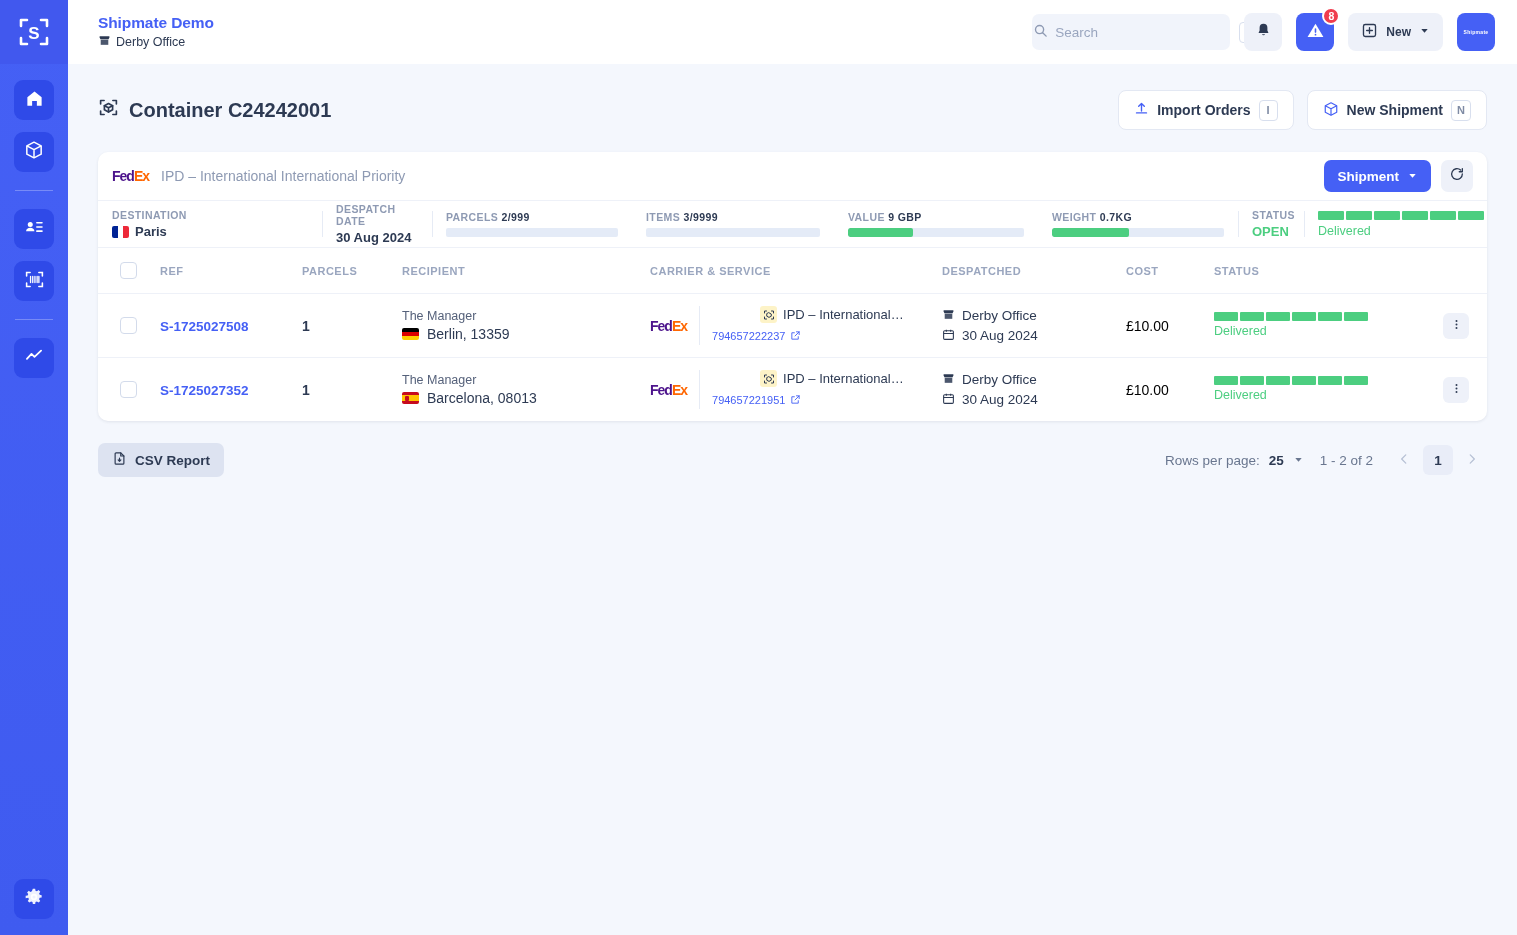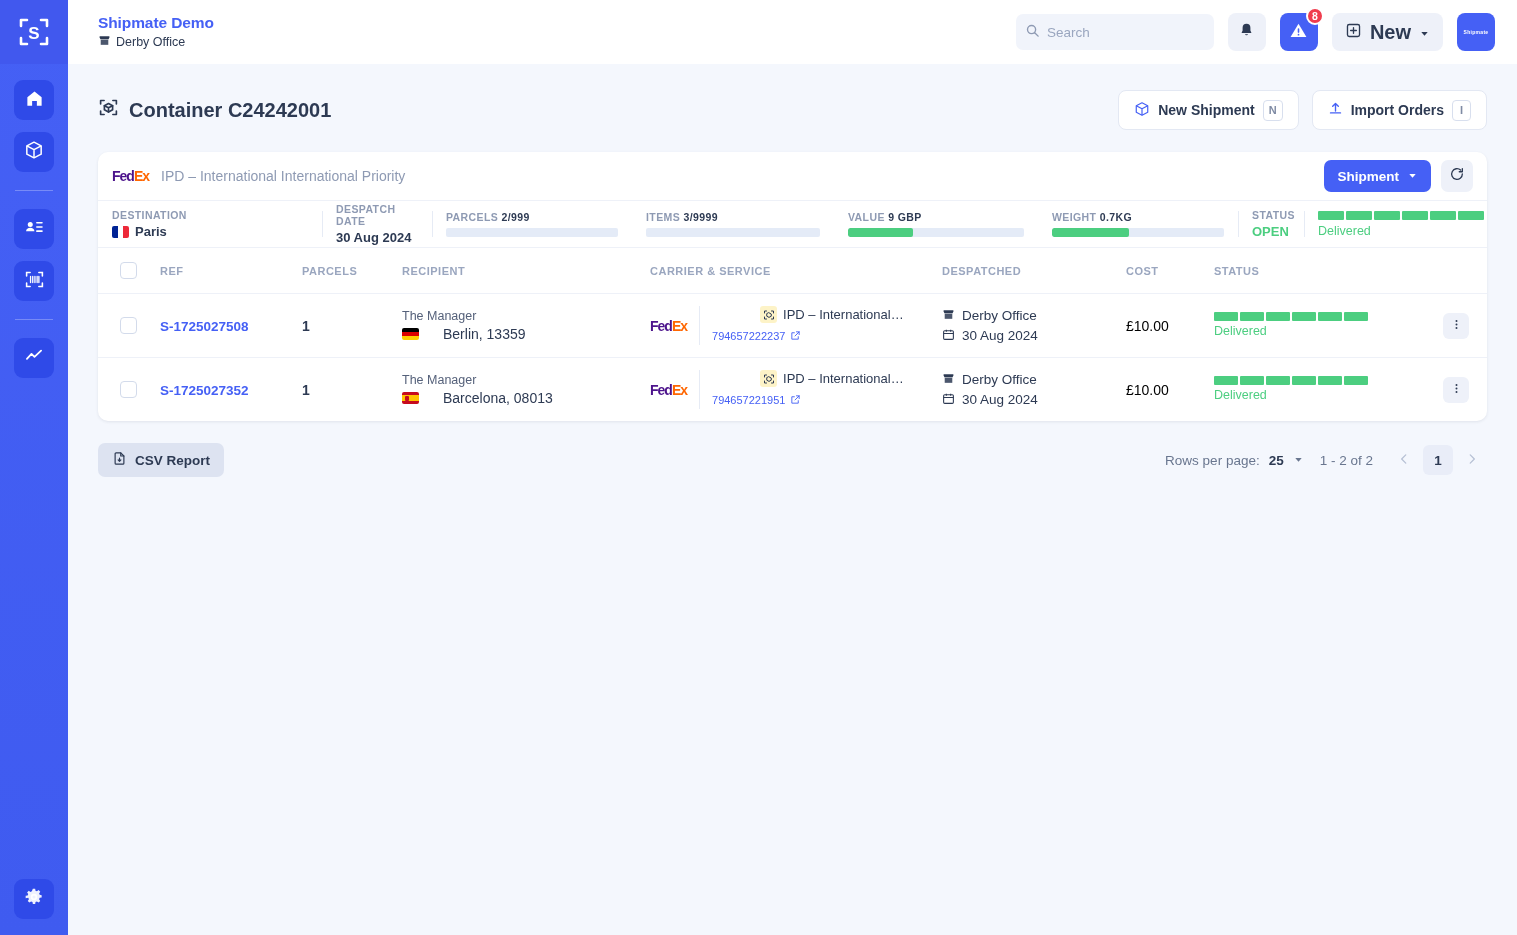--- a/index.html
+++ b/index.html
@@ -42,21 +42,21 @@
     display: flex; align-items: center; padding: 0 22px 0 30px;
     flex: 0 0 64px;
   }
   .org-block { display: flex; flex-direction: column; justify-content: center; }
   .org-name { color: #4560f5; font-size: 15.5px; font-weight: 700; letter-spacing: -.1px; }
   .org-office { display: flex; align-items: center; gap: 5px; color: #2d3a53; font-size: 12.5px; margin-top: 2px; }
 
   .topbar-right { margin-left: auto; display: flex; align-items: center; gap: 14px; }
   .search-box {
     width: 198px; height: 36px; background: #f1f4fb; border-radius: 7px;
-    display: flex; align-items: center; padding: 0 9px; gap: 7px;
+    display: flex; align-items: center; padding: 0 1px; gap: 7px;
   }
   .search-box input {
     border: 0; background: transparent; outline: none; flex: 1;
     font-size: 13.5px; color: #3d4a63; font-family: inherit;
   }
   .search-box input::placeholder { color: #9aa6bf; }
   .kbd {
     min-width: 19px; height: 21px; border: 1px solid #d8dfee; border-radius: 4px;
     background: #fff; font-size: 11px; color: #7f8ba4;
     display: flex; align-items: center; justify-content: center; padding: 0 5px;
@@ -70,21 +70,21 @@
   .badge {
     position: absolute; top: -6px; right: -6px;
     min-width: 18px; height: 18px; border-radius: 9px; background: #f03d4e;
     color: #fff; font-size: 10.5px; font-weight: 700;
     display: flex; align-items: center; justify-content: center; padding: 0 4px;
     border: 2px solid #fff;
   }
   .new-btn {
     height: 38px; border-radius: 8px; background: #eef1f9;
     display: flex; align-items: center; gap: 8px; padding: 0 13px; cursor: pointer;
-    color: #2d3a53; font-size: 20px; font-weight: 600;
+    color: #2d3a53; font-size: 12px; font-weight: 600;
   }
   .avatar-btn {
     width: 38px; height: 38px; border-radius: 8px; background: #4560f5;
     display: flex; align-items: center; justify-content: center; cursor: pointer;
     color: #fff; font-size: 5px; font-weight: 700; letter-spacing: .3px;
   }
 
   
   .content { flex: 1; padding: 22px 30px 0 30px; overflow: hidden; }
   .page-head { display: flex; align-items: center; height: 48px; margin-bottom: 18px; }
@@ -146,21 +146,21 @@
   .c-ref { width: 142px; }
   .c-parcels { width: 100px; }
   .c-recipient { width: 248px; }
   .c-carrier { width: 292px; }
   .c-despatch { width: 184px; }
   .c-cost { width: 88px; }
   .c-status { }
   .ref-link { color: #4560f5; font-size: 13.5px; font-weight: 600; text-decoration: none; cursor: pointer; }
   .parcels-num { color: #2d3a53; font-size: 14px; font-weight: 600; }
   .rec-name { font-size: 12.5px; color: #55617a; }
-  .rec-city { font-size: 14px; color: #2d3a53; display: flex; align-items: center; gap: 24px; margin-top: 3px; }
+  .rec-city { font-size: 14px; color: #2d3a53; display: flex; align-items: center; gap: 8px; margin-top: 3px; }
   .flag { width: 17px; height: 12px; border-radius: 2px; display: inline-block; flex: 0 0 17px; }
   .flag-de { background: linear-gradient(180deg,#000 0 33.3%, #dd0000 33.3% 66.6%, #ffce00 66.6% 100%); }
   .flag-es { background: linear-gradient(180deg,#c60b1e 0 25%, #ffc400 25% 75%, #c60b1e 75% 100%); position: relative; }
   .flag-es::after { content:""; position:absolute; left:3px; top:4px; width:3.5px; height:4.5px; background:#c60b1e; border-radius:1px; }
   .flag-fr { background: linear-gradient(90deg,#002395 0 33.3%, #fff 33.3% 66.6%, #ed2939 66.6% 100%); }
   .carrier-cell { display: flex; align-items: center; }
   .carrier-div { width: 1px; align-self: stretch; background: #e6ebf5; margin: 0 12px; }
   .svc-line { display: flex; align-items: center; gap: 6px; font-size: 13px; color: #2d3a53; padding-left: 48px; }
   .box-chip {
     width: 17px; height: 17px; background: #fdf3c7; border-radius: 3px;
@@ -344,37 +344,37 @@
                 <path d="M3 8V4h4M21 8V4h-4M3 16v4h4M21 16v4h-4"></path>
                 <path d="M12 7.4 16.7 10v4.6L12 17.2 7.3 14.6V10z"></path>
                 <path d="M7.3 10 12 12.4 16.7 10M12 12.4v4.8"></path>
               </svg>
           </span>
           <span>Container C24242001</span>
         </h1>
         <div class="page-actions">
           <div class="outline-btn">
             <span>
+              <svg width="15" height="15" viewBox="0 0 24 24" fill="none" stroke="#4560f5" stroke-width="2.2" stroke-linecap="round" stroke-linejoin="round">
+                  <path d="M12 16V4M7.5 8.5 12 4l4.5 4.5"></path>
+                  <path d="M4 19h16"></path>
+                </svg>
+            </span>
+            <span>Import Orders</span>
+            <span class="kbd">I</span>
+          </div>
+          <div class="outline-btn">
+            <span>
               <svg width="16" height="16" viewBox="0 0 24 24" fill="none" stroke="#4560f5" stroke-width="1.8" stroke-linejoin="round">
                   <path d="M12 2.6 3.4 7v10L12 21.4 20.6 17V7z"></path>
                   <path d="M3.4 7 12 11.5 20.6 7M12 11.5v9.9"></path>
                 </svg>
             </span>
             <span>New Shipment</span>
             <span class="kbd">N</span>
-          </div>
-          <div class="outline-btn">
-            <span>
-              <svg width="15" height="15" viewBox="0 0 24 24" fill="none" stroke="#4560f5" stroke-width="2.2" stroke-linecap="round" stroke-linejoin="round">
-                  <path d="M12 16V4M7.5 8.5 12 4l4.5 4.5"></path>
-                  <path d="M4 19h16"></path>
-                </svg>
-            </span>
-            <span>Import Orders</span>
-            <span class="kbd">I</span>
           </div>
         </div>
       </div>
 
       <div class="card">
 
         <div class="card-head">
           <span class="fedex-logo"><span class="fed">Fed</span><span class="ex">Ex</span></span>
           <span class="service-name">IPD – International International Priority</span>
           <div class="card-head-right">

